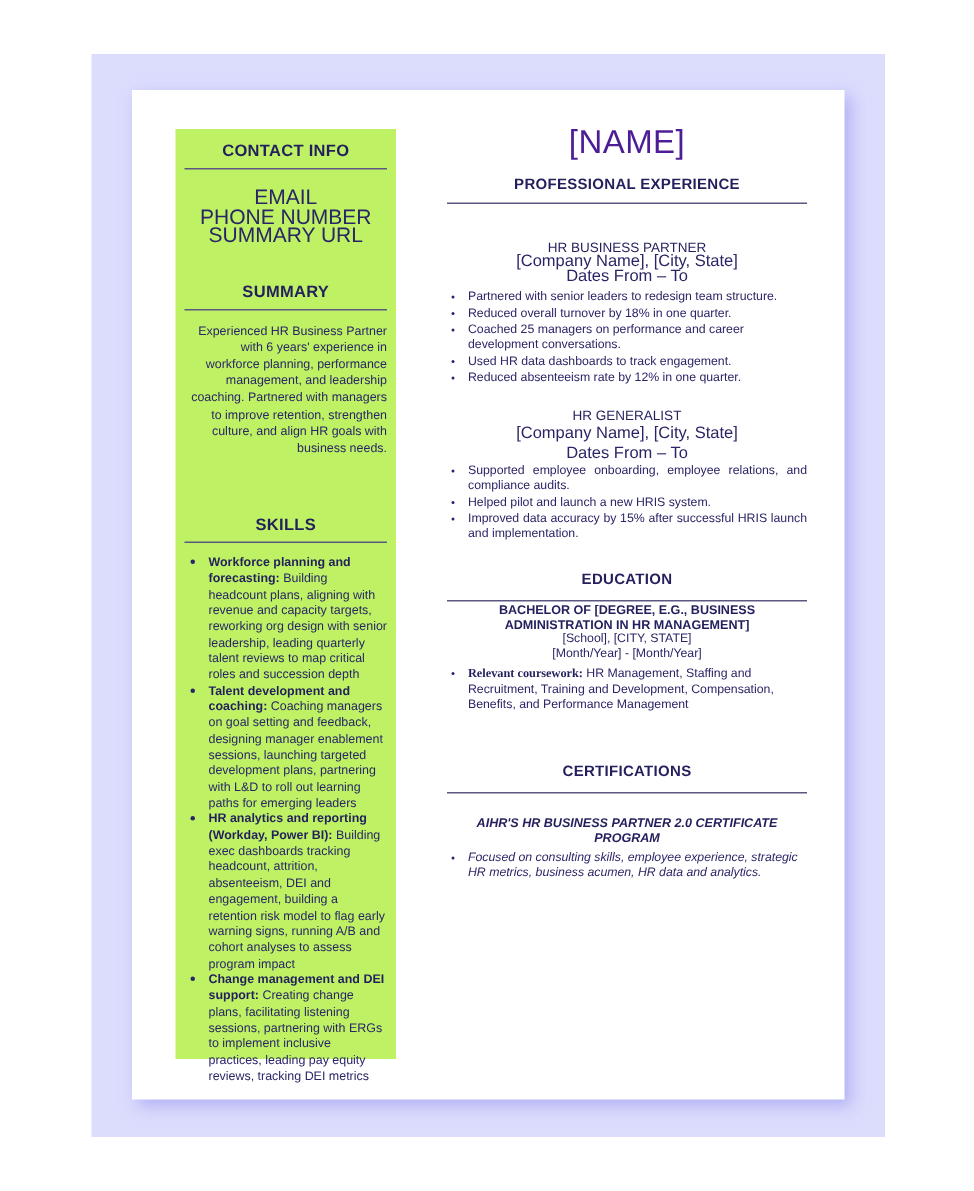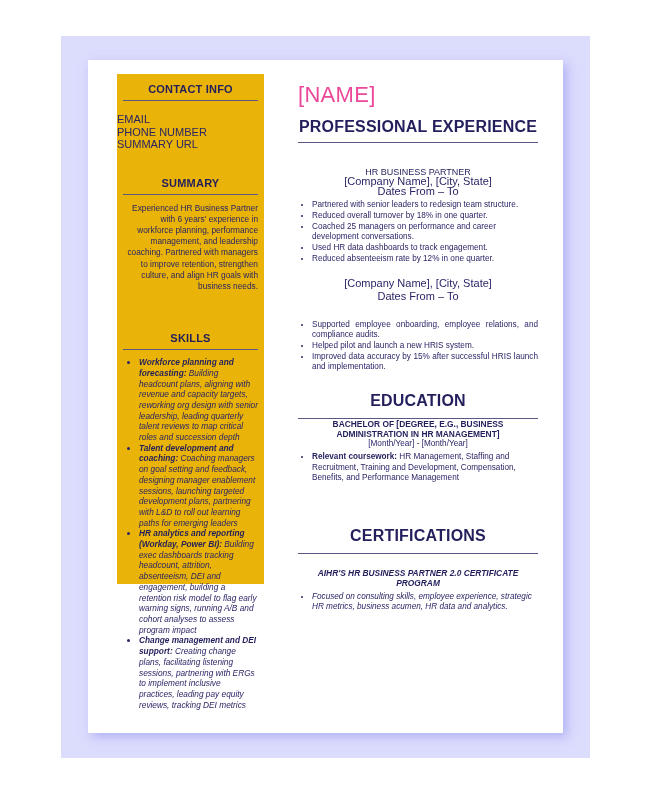--- a/index.html
+++ b/index.html
@@ -10,45 +10,45 @@
     .frame {
       position: absolute; left: 61px; top: 36px; width: 529px; height: 722px;
       background: #dcdcfd;
     }
     .page {
       position: absolute; left: 88px; top: 60px; width: 475px; height: 673px;
       background: #ffffff;
       box-shadow: 4px 4px 10px rgba(150,150,240,0.6);
     }
     .sidebar {
-      position: absolute; left: 117px; top: 74px; width: 147px; height: 510px;
-      background: #eab308;
+      position: absolute; left: 117px; top: 86px; width: 147px; height: 620px;
+      background: #bef264;
     }
     .side-h {
       font-weight: bold; font-size: 11px; text-align: center; color: #231f5c;
       letter-spacing: 0.2px;
     }
     .side-rule { height: 0; border-top: 1.5px solid #5a5880; margin: 5px 6px 0 6px; }
-    .contact { font-size: 11px; line-height: 12.5px; color: #2a2566; margin-top: 12px; }
+    .contact { text-align: center; font-size: 14px; line-height: 12.5px; color: #2a2566; margin-top: 12px; }
     .summary { text-align: right; font-size: 8.3px; line-height: 11.2px; color: #2a2566; margin-top: 8px; padding: 0 6px; }
-    ul.skills { margin: 7px 0 0 0; padding: 0 0 0 22px; font-size: 8.3px; line-height: 10.7px; color: #2a2566; font-style: italic; }
+    ul.skills { margin: 7px 0 0 0; padding: 0 0 0 22px; font-size: 8.3px; line-height: 10.7px; color: #2a2566; }
     ul.skills li { margin-bottom: 0; padding-right: 6px; }
     ul.skills b { color: #231f5c; }
     .main { position: absolute; left: 298px; top: 86px; width: 240px; }
-    .name { font-size: 22px; color: #ec4899; margin-top: -4px; letter-spacing: 0.3px; }
-    .sec-h { text-align: center; font-weight: bold; font-size: 16px; color: #231f5c; letter-spacing: 0.2px; }
+    .name { text-align: center; font-size: 22px; color: #4c1d95; margin-top: -4px; letter-spacing: 0.3px; }
+    .sec-h { text-align: center; font-weight: bold; font-size: 10px; color: #231f5c; letter-spacing: 0.2px; }
     .sec-rule { border-top: 1.5px solid #5a5880; margin-top: 6px; }
     .job-title { text-align: center; font-size: 9px; color: #231f5c; line-height: 10px; }
     .job-sub { text-align: center; font-size: 11px; color: #2a2566; line-height: 9.6px; }
     ul.b { margin: 4px 0 0 0; padding: 0 0 0 14px; font-size: 8.2px; line-height: 10.3px; color: #2a2566; }
     ul.b li { margin-bottom: 0.6px; }
     ul.justify li { text-align: justify; }
     .edu-h { text-align: center; font-weight: bold; font-size: 8.4px; line-height: 10px; color: #231f5c; }
     .edu-sub { text-align: center; font-size: 8.2px; line-height: 10px; color: #2a2566; }
-    .edu-b b { color: #231f5c; }
+    .edu-b b { color: #231f5c; font-family: Liberation Serif, serif; }
   </style>
 </head>
 <body>
 
 <div class="frame"></div>
 <div class="page"></div>
 
 <aside class="sidebar">
   <section style="padding-top:9px;">
     <div class="side-h">CONTACT INFO</div>
@@ -92,43 +92,45 @@
       <ul class="b">
         <li>Partnered with senior leaders to redesign team structure.</li>
         <li>Reduced overall turnover by 18% in one quarter.</li>
         <li>Coached 25 managers on performance and career development conversations.</li>
         <li>Used HR data dashboards to track engagement.</li>
         <li>Reduced absenteeism rate by 12% in one quarter.</li>
       </ul>
     </div>
 
     <div style="margin-top:15px;">
+      <div class="job-title" style="margin-bottom:3px;">HR GENERALIST</div>
       <div class="job-sub" style="margin-bottom:3px;">[Company Name], [City, State]</div>
       <div class="job-sub">Dates From – To</div>
-      <ul class="b justify" style="margin-top:18px;">
+      <ul class="b justify" style="margin-top:1px;">
         <li>Supported employee onboarding, employee relations, and compliance audits.</li>
         <li>Helped pilot and launch a new HRIS system.</li>
         <li>Improved data accuracy by 15% after successful HRIS launch and implementation.</li>
       </ul>
     </div>
   </section>
 
   <section style="margin-top:20px;">
     <div class="sec-h">EDUCATION</div>
     <div class="sec-rule" style="margin-top:8px;"></div>
     <div style="">
       <div class="edu-h">BACHELOR OF [DEGREE, E.G., BUSINESS ADMINISTRATION IN HR MANAGEMENT]</div>
+      <div class="edu-sub">[School], [CITY, STATE]</div>
       <div class="edu-sub">[Month/Year] - [Month/Year]</div>
       <ul class="b edu-b" style="margin-top:3px;">
         <li><b>Relevant coursework:</b><span> HR Management, Staffing and Recruitment, Training and Development, Compensation, Benefits, and Performance Management</span></li>
       </ul>
     </div>
   </section>
 
-  <section style="margin-top:44px;">
+  <section style="margin-top:34px;">
     <div class="sec-h">CERTIFICATIONS</div>
     <div class="sec-rule" style="margin-top:8px;"></div>
     <div style="margin-top:14px;font-style:italic;">
       <div class="edu-h" style="padding:0 12px;">AIHR'S HR BUSINESS PARTNER 2.0 CERTIFICATE PROGRAM</div>
       <ul class="b">
         <li>Focused on consulting skills, employee experience, strategic HR metrics, business acumen, HR data and analytics.</li>
       </ul>
     </div>
   </section>
 </main>

